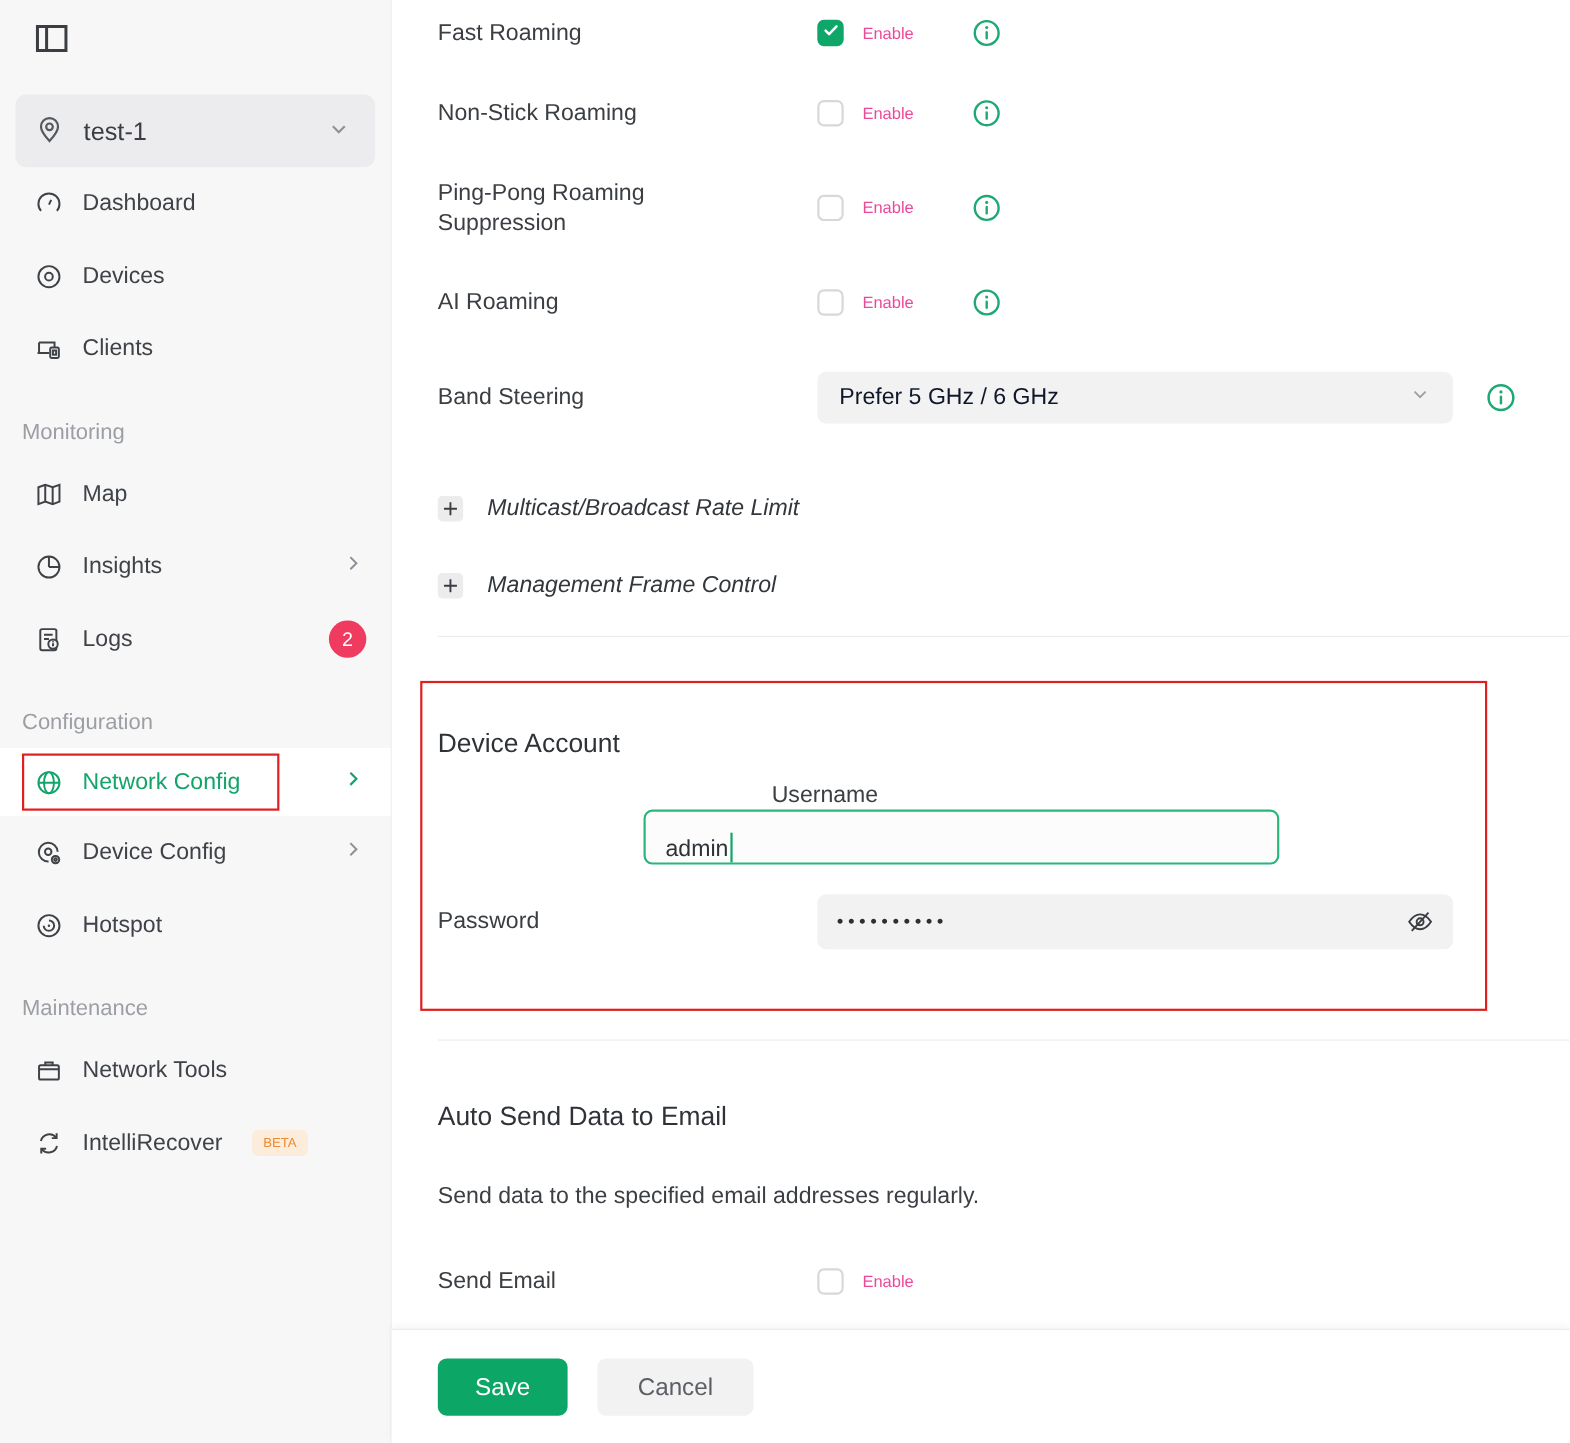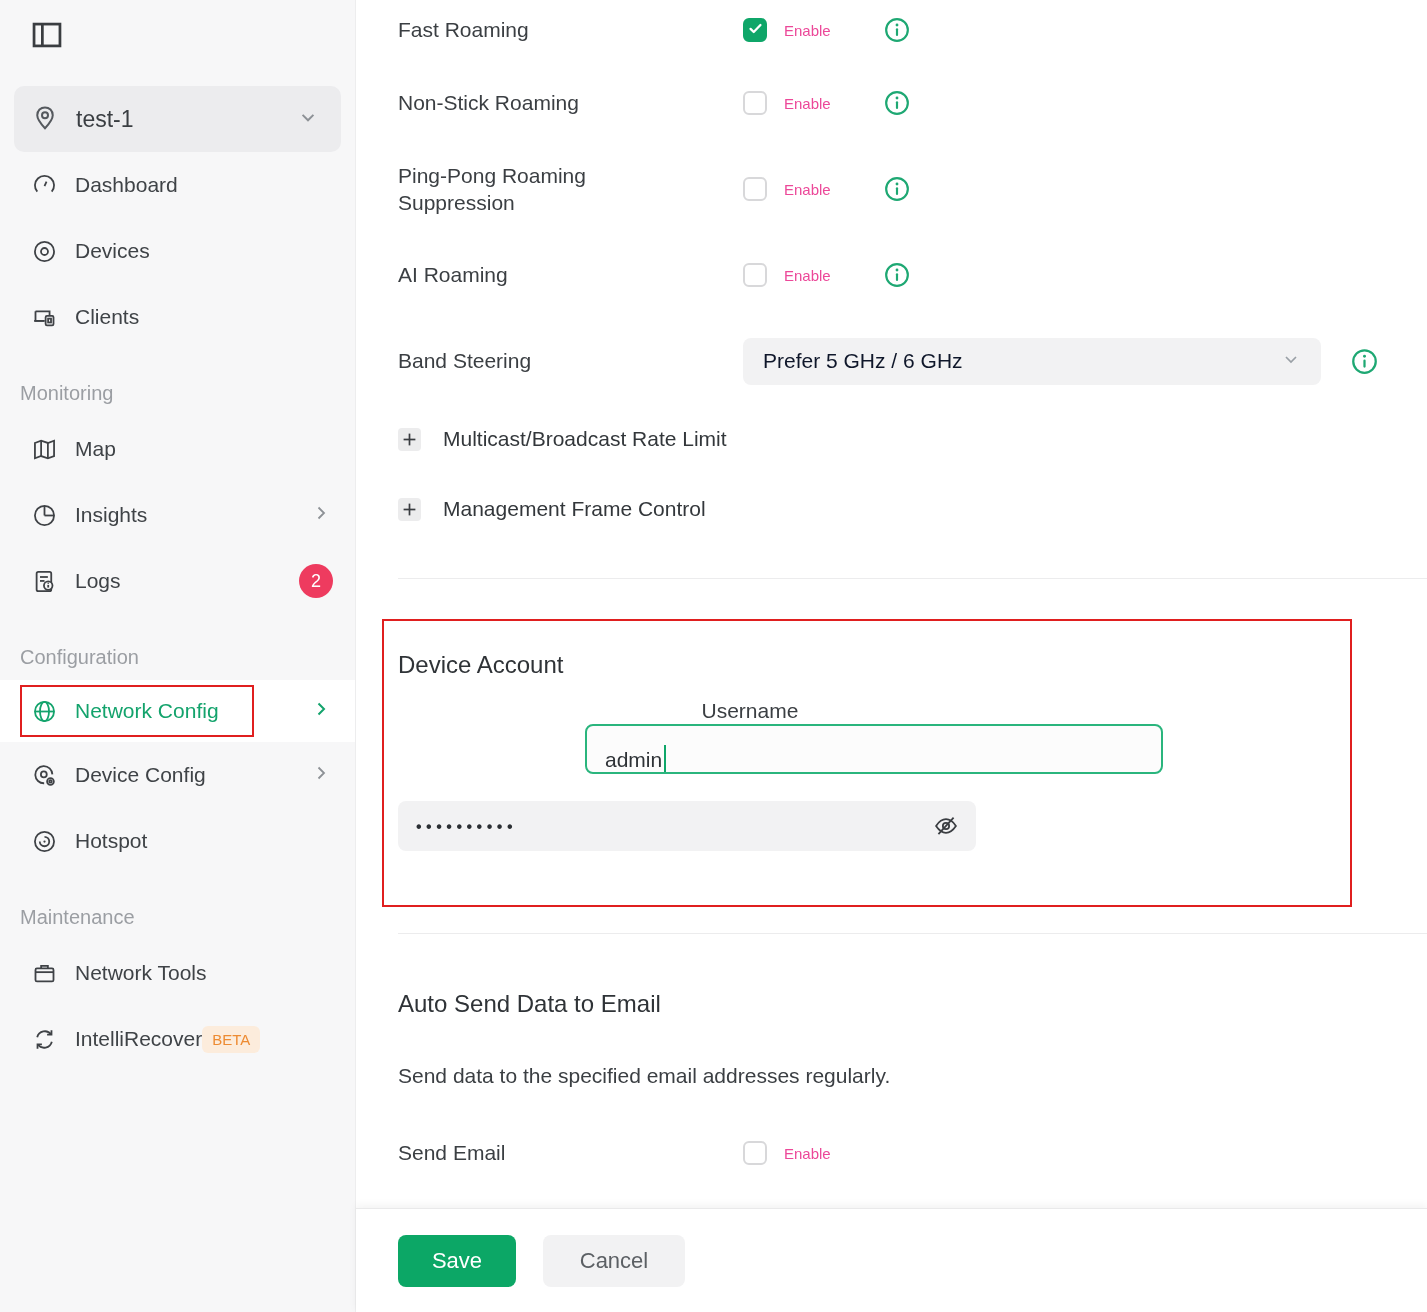--- a/index.html
+++ b/index.html
@@ -37,22 +37,22 @@
   .annotation-outline {
     position:absolute; left:20px; top:5px; width:234px; height:52px;
     border:2px solid #e01f1f; pointer-events:none;
   }
   .badge {
     margin-left:auto; min-width:34px; height:34px; border-radius:17px;
     background:#ee3b5f; color:#fff; font-size:18px;
     display:flex; align-items:center; justify-content:center;
   }
   .beta-badge {
-    margin-left:0; padding:5px 10px; border-radius:6px;
-    background:#fcecdc; color:#ed8b32; font-size:15px;
+    margin-left:27px; padding:5px 10px; border-radius:6px;
+    background:#fcecdc; color:#ed8b32; font-size:12px;
   }
   
   .main { flex:1; display:flex; flex-direction:column; min-width:0; }
   .content { flex:1; padding-left:42px; overflow:hidden; }
   .form-row { display:flex; align-items:center; min-height:86px; }
   .form-row.first { min-height:60px; }
   .row-label {
     width:345px; min-width:345px; padding-right:48px;
     font-size:21px; color:#3b3f43; line-height:1.3;
   }
@@ -65,33 +65,33 @@
   .cb.checked { background:#0fa669; border-color:#0fa669; }
   .enable-label { width:100px; font-size:15px; color:#ec4899; }
   .info-ic { cursor:pointer; flex:none; display:flex; }
   .select {
     width:578px; height:47px; background:#f2f2f3; border-radius:8px;
     display:flex; align-items:center; padding:0 18px 0 20px; font-size:21px;
     color:#0f172a; cursor:pointer;
   }
   .select .chev-down { margin-left:auto; }
   .select-info { margin-left:30px; display:flex; }
-  .expander-row { display:flex; align-items:center; min-height:70px; cursor:pointer; }
+  .expander-row { display:flex; align-items:flex-end; min-height:70px; cursor:pointer;font-style:italic; }
   .plus-btn {
     width:23px; height:23px; background:#ececed; border-radius:4px;
     display:flex; align-items:center; justify-content:center; margin-right:22px;
     cursor:pointer; flex:none;
   }
   .expander-label { font-size:21px; font-weight:500; color:#33373b; }
   .divider { height:1px; background:#ececed; margin-top:34px; }
   .section-title { font-size:24px; font-weight:500; color:#2f3337; }
   
   .annotation-box {
     margin-top:40px; margin-left:-16px; width:970px;
-    border:2px solid #e01f1f; padding:20px 0 36px 14px;
+    border:2px solid #e01f1f; padding:32px 0 36px 14px;
   }
   .annotation-box .form-row { min-height:86px; }
   .da-heading { margin-top:10px; }
   .input-focus {
     width:578px; height:50px; background:#fcfcfc; border:2px solid #2ab57d;
     border-radius:8px; display:flex; align-items:flex-end; padding:0 18px;
     font-size:21px; color:#2f3337; cursor:text;
   }
   .caret { width:2px; height:27px; background:#0fa669; margin-left:2px; }
   .input-gray {
@@ -414,20 +414,21 @@
 
       <div class="form-row" style="margin-top:18px;flex-direction:column;">
         <div class="row-label">Username</div>
         <div class="input-focus">
           <span>admin</span>
           <span class="caret"></span>
         </div>
       </div>
 
       <div class="form-row">
+        <div class="row-label">Password</div>
         <div class="input-gray">
           <span class="pw-dots">••••••••••</span>
           <span class="eye-btn">
             <svg width="28" height="28" viewBox="0 0 24 24" fill="none" stroke="#3a3d41" stroke-width="1.5">
                 <path d="M3.5 12c2.6-3.9 5.6-5.8 8.5-5.8s5.9 1.9 8.5 5.8c-2.6 3.9-5.6 5.8-8.5 5.8S6.1 15.9 3.5 12z"></path>
                 <circle cx="12" cy="12" r="2.7"></circle>
                 <line x1="5.5" y1="19" x2="18.5" y2="4.8"></line>
               </svg>
           </span>
         </div>

